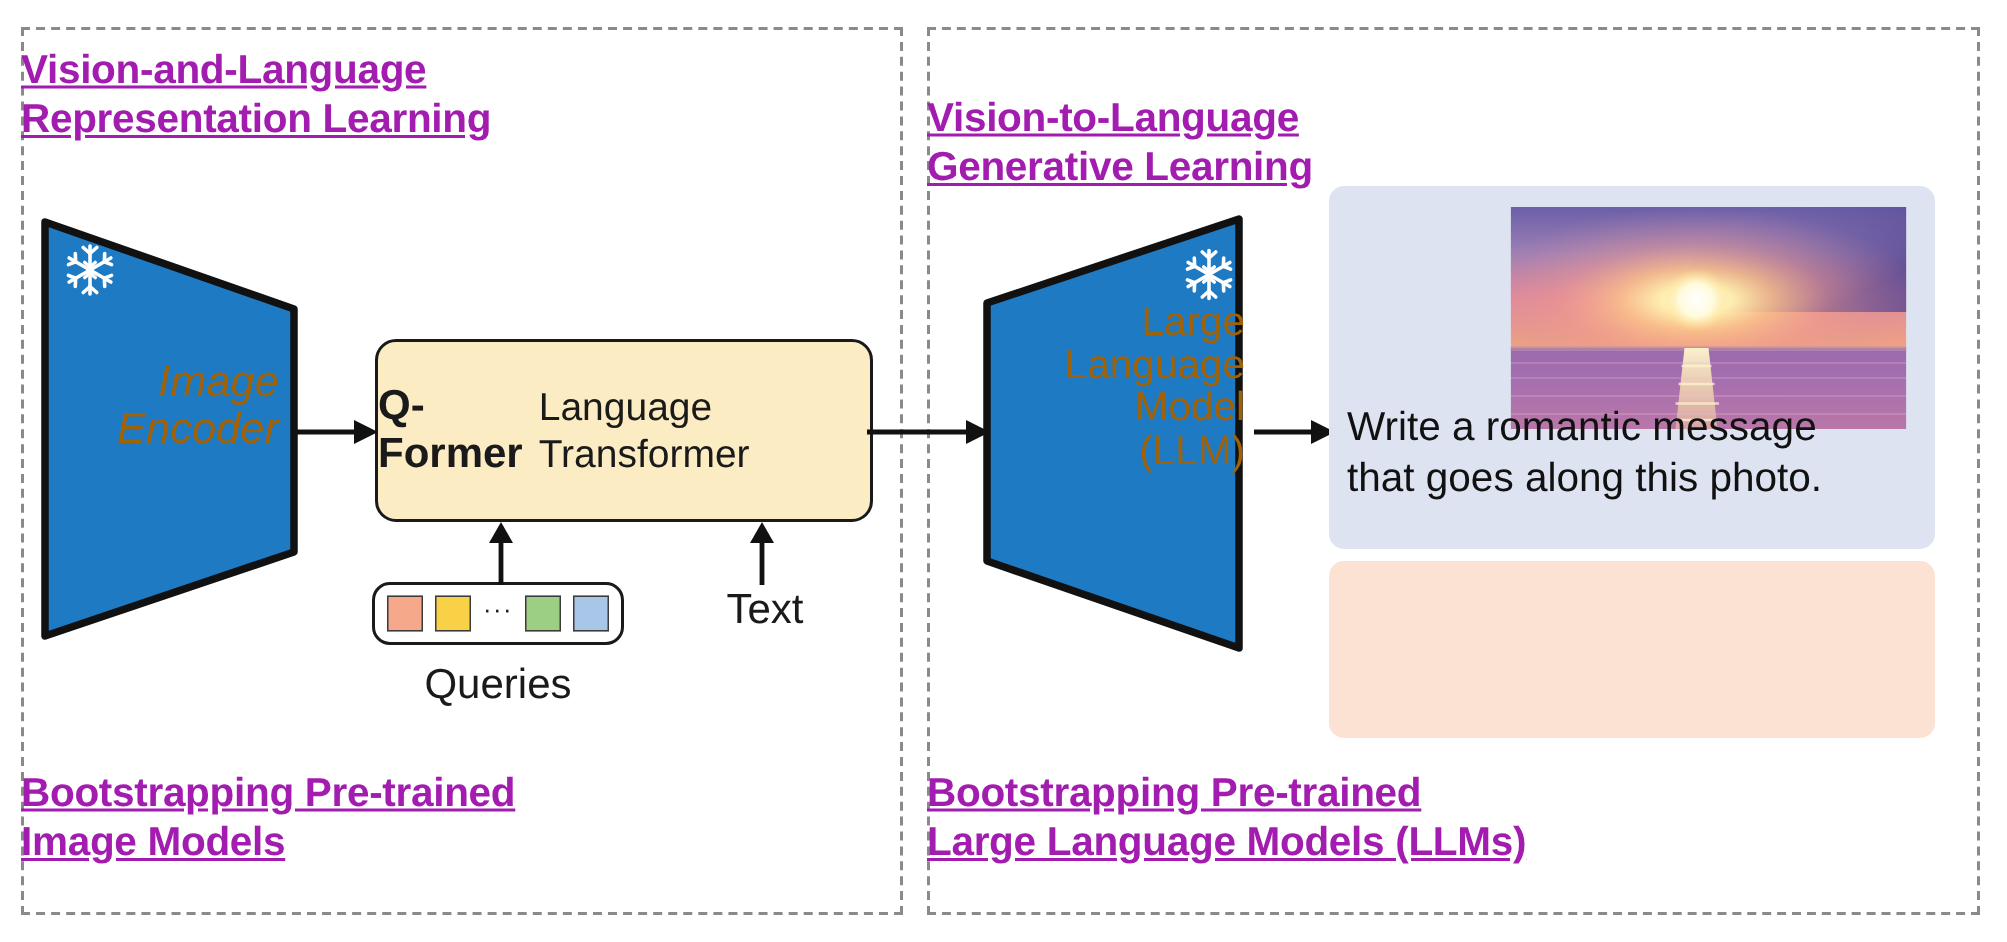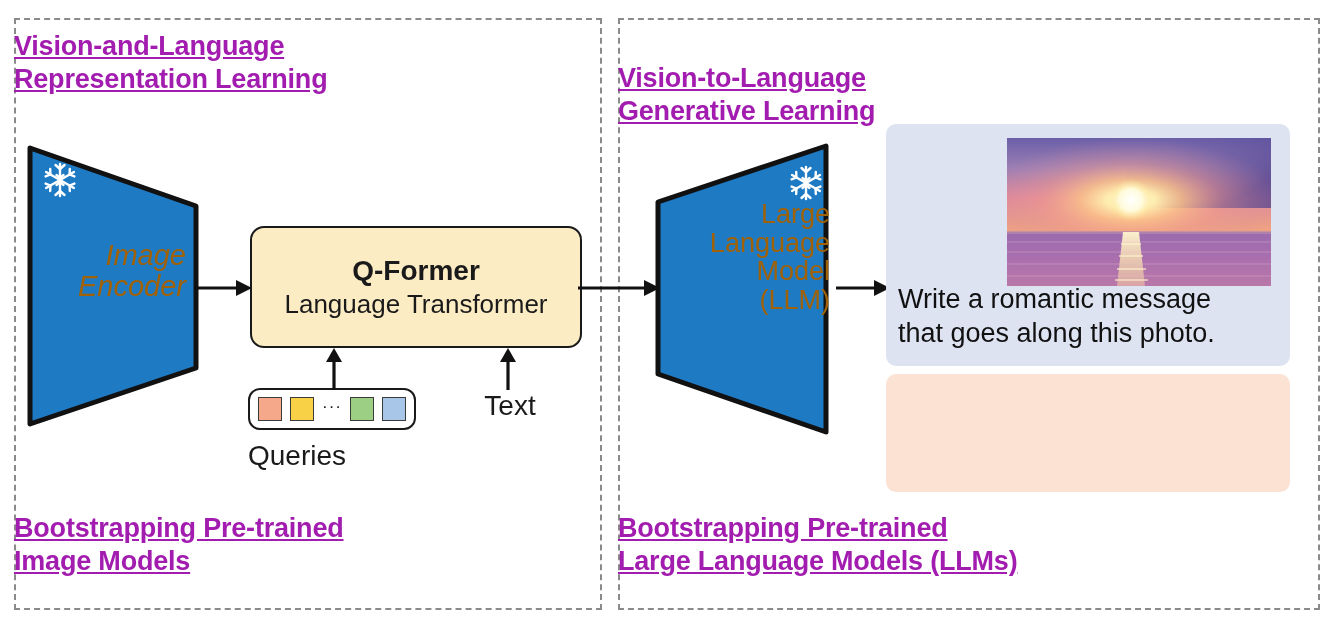--- a/index.html
+++ b/index.html
@@ -61,37 +61,37 @@
   #snow-ie{left:40px;top:160px;}
   #snow-llm{left:786px;top:163px;}
 
   
   #qformer{
     position:absolute;left:250px;top:226px;width:332px;height:122px;
     background:#fcecc4;
     border:2.5px solid #1a1a1a;
     border-radius:14px;
     box-sizing:border-box;
-    display:flex;flex-direction:column;
+    display:flex;
     align-items:center;justify-content:center;
   }
   #qformer-title{font-size:28px;font-weight:bold;color:#1a1a1a;margin-bottom:2px;}
   #qformer-sub{font-size:26px;color:#1a1a1a;}
 
   
   #queries-box{
     position:absolute;left:248px;top:388px;width:168px;height:42px;
     border:2.5px solid #1a1a1a;border-radius:12px;background:#ffffff;
     box-sizing:border-box;
     display:flex;align-items:center;justify-content:space-evenly;
   }
   .query-chip{width:24px;height:24px;border:1.5px solid #3b3b3b;box-sizing:border-box;}
   #query-ellipsis{font-size:17px;color:#1a1a1a;letter-spacing:1px;line-height:1;margin-top:-6px;}
   #queries-label{
-    position:absolute;left:248px;top:440px;width:168px;
+    position:absolute;left:248px;top:440px;width:168px;text-align:center;
     font-size:28px;color:#1a1a1a;
   }
   #text-label{
     position:absolute;left:460px;top:390px;width:100px;text-align:center;
     font-size:28px;color:#1a1a1a;
   }
 
   
   .arrow{position:absolute;}
   .arrow svg{display:block;overflow:visible;}
@@ -101,21 +101,21 @@
   #arrow-queries{left:322px;top:348px;width:24px;height:42px;}
   #arrow-text   {left:496px;top:348px;width:24px;height:42px;}
 
   
   #prompt-bubble{
     position:absolute;left:886px;top:124px;width:404px;height:242px;
     background:#dee3f2;border-radius:10px;box-sizing:border-box;
     padding:0;
   }
   #prompt-text{
-    position:absolute;left:898px;top:283px;width:392px;
+    position:absolute;left:898px;top:268px;width:392px;
     font-size:27px;line-height:1.25;color:#111111;white-space:pre-line;
   }
   #sunset-photo{
     position:absolute;left:1007px;top:138px;width:264px;height:148px;
     overflow:hidden;
   }
   #sunset-photo svg{display:block;}
 
   #answer-bubble{
     position:absolute;left:886px;top:374px;width:404px;height:118px;

